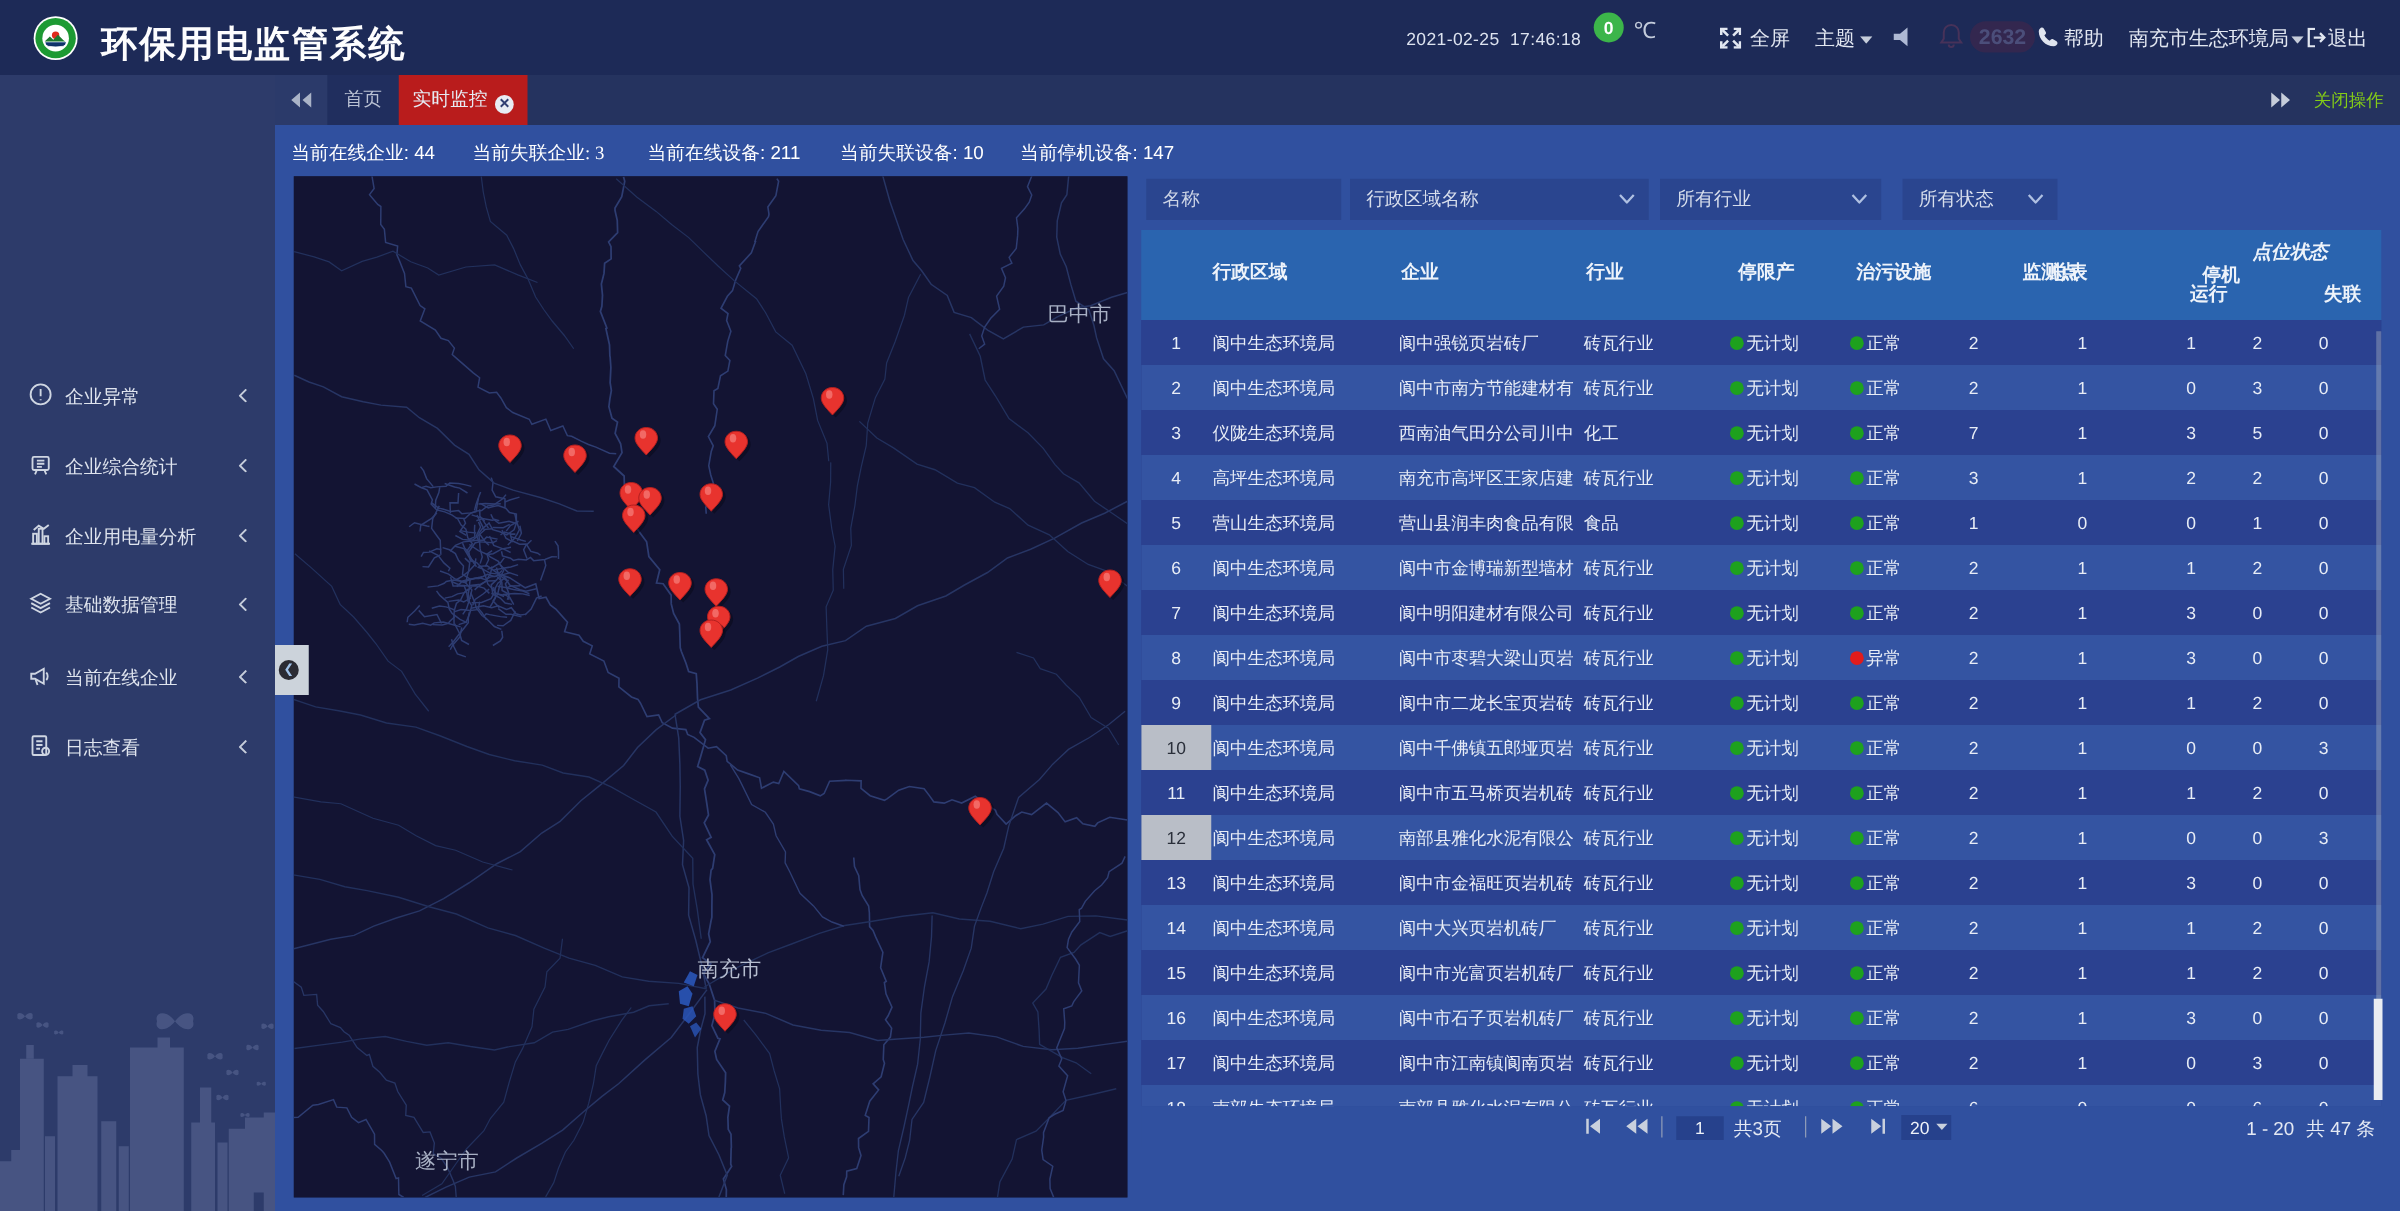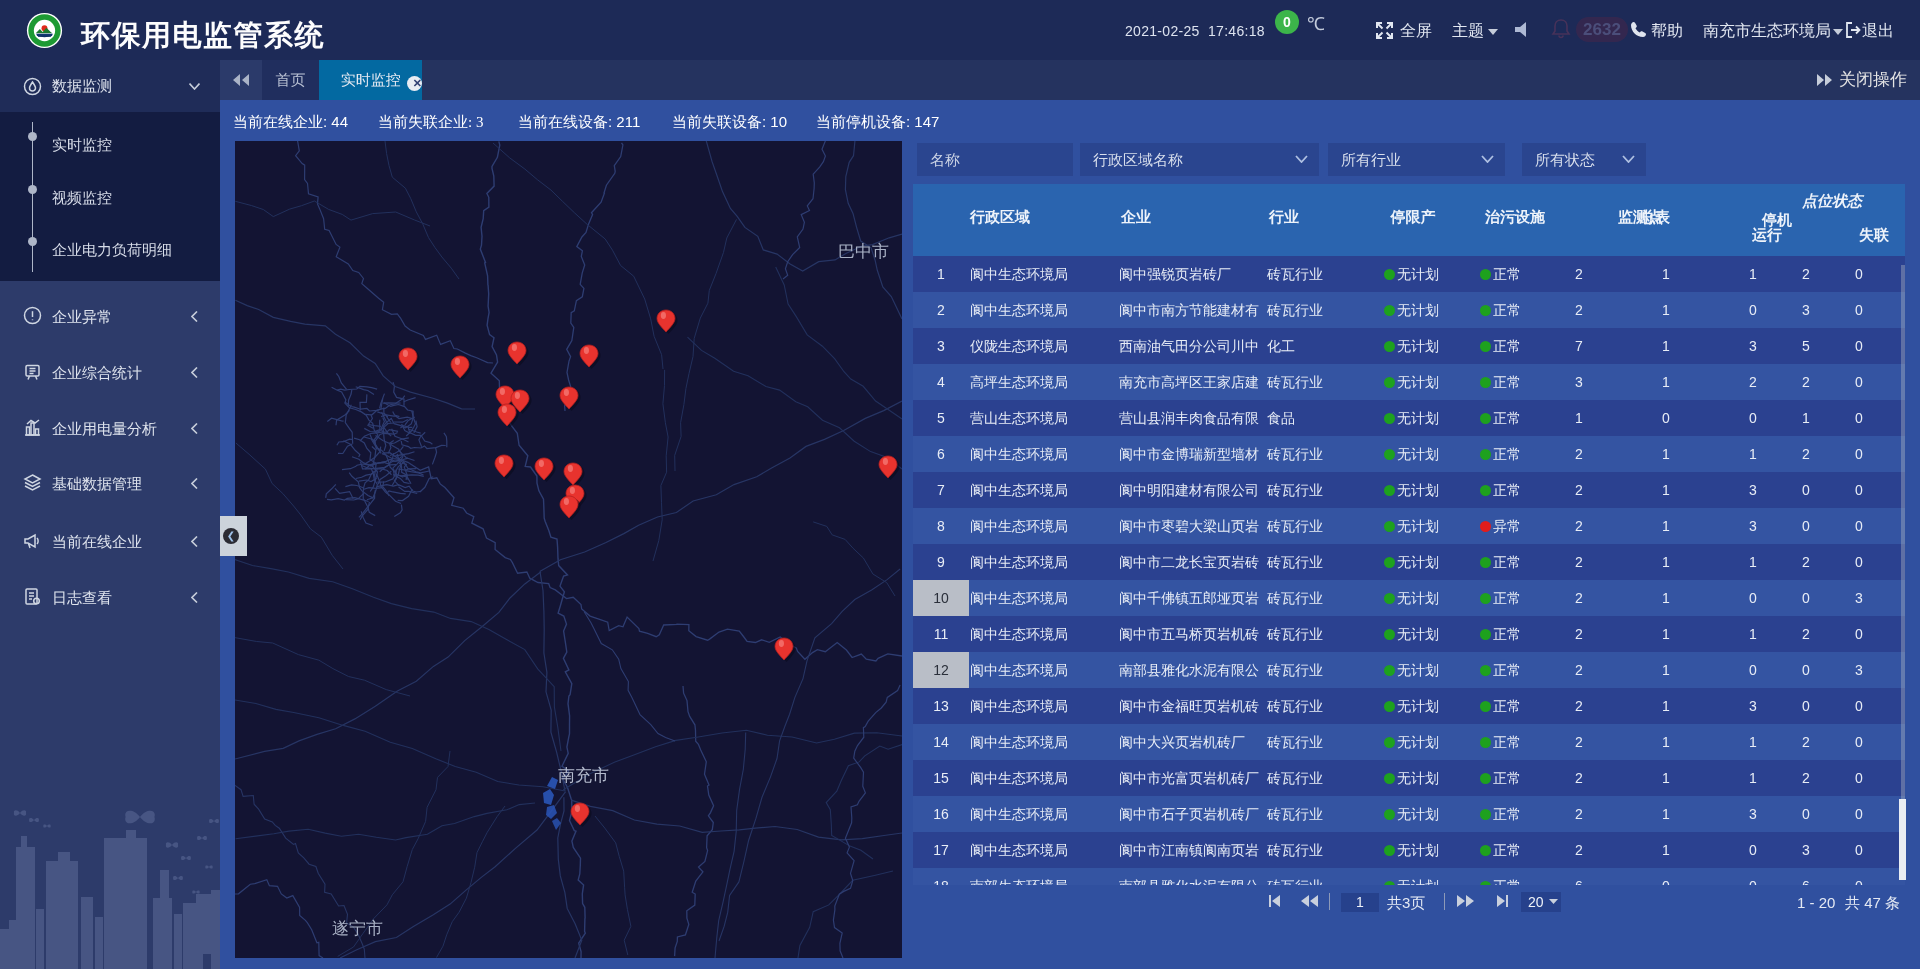--- a/index.html
+++ b/index.html
@@ -24,23 +24,23 @@
 .subdot { position:absolute; left:28px; width:9px; height:9px; border-radius:50%; background:#aeb6c8; }
 .subitem { position:absolute; left:52px; font-size:15px; color:#d7dce8; }
 .micon { position:absolute; left:23px; width:19px; height:19px; }
 .micon path, .micon circle, .micon rect { fill:none; stroke:#cfd6e2; stroke-width:1.5; }
 #skyline { position:absolute; left:0; bottom:0; width:220px; height:220px; }
 
 #tabbar { position:absolute; left:220px; top:60px; width:1700px; height:40px; background:#25335f; }
 #tabback { position:absolute; left:0; top:0; width:42px; height:40px; background:#2b3a6a; color:#aab3c7; text-align:center; line-height:40px; font-size:12px; letter-spacing:-3px; }
 .tab { position:absolute; top:0; height:40px; line-height:40px; font-size:15px; text-align:center; }
 #tab1 { left:42px; width:57px; background:#202e5e; color:#b9c1d3; }
-#tab2 { left:99px; width:103px; background:#0369a1; color:#e6eaf2;text-align:right; }
+#tab2 { left:99px; width:103px; background:#b91c1c; color:#e6eaf2; }
 .closex { display:inline-block; width:15px; height:15px; border-radius:50%; background:#e8ecf3; color:#303f72; font-size:11px; line-height:15px; font-weight:bold; vertical-align:-2px; margin-left:2px; }
-#tabops { position:absolute; right:13px; top:0; height:40px; line-height:40px; font-size:17px; color:#e5e5e5; }
+#tabops { position:absolute; right:13px; top:0; height:40px; line-height:40px; font-size:14px; color:#84cc16; }
 
 #stats { position:absolute; left:220px; top:100px; width:1700px; height:41px; color:#fff; font-size:15px; }
 .stat { position:absolute; top:13px; }
 
 #map { position:absolute; left:235px; top:141px; width:667px; height:817px; background:#131433; overflow:hidden; }
 #maptoggle { position:absolute; left:220px; top:516px; width:27px; height:40px; background:#ccd3db; z-index:5; }
 #maptoggle .circ { position:absolute; left:3px; top:12px; width:16px; height:16px; border-radius:50%; background:#2b2b33; color:#9fc1e8; font-size:10px; text-align:center; line-height:16px; }
 
 #fname { position:absolute; left:917px; top:143px; width:156px; height:33px; background:#2a458f; color:#cdd5e6; font-size:15px; line-height:33px; padding-left:13px; }
 .fsel { position:absolute; top:143px; height:33px; background:#2a458f; color:#d7deec; font-size:15px; line-height:33px; padding-left:13px; }
@@ -136,38 +136,20 @@
         <path transform="translate(140,68) scale(1.2)" d="M0 0 C -6 -8 -14 -6 -12 0 C -14 6 -6 8 0 0 C 6 -8 14 -6 12 0 C 14 6 6 8 0 0 Z"></path>
         <path transform="translate(172,96) scale(0.5)" d="M0 0 C -6 -8 -14 -6 -12 0 C -14 6 -6 8 0 0 C 6 -8 14 -6 12 0 C 14 6 6 8 0 0 Z"></path>
         <path transform="translate(186,109) scale(0.4)" d="M0 0 C -6 -8 -14 -6 -12 0 C -14 6 -6 8 0 0 C 6 -8 14 -6 12 0 C 14 6 6 8 0 0 Z"></path>
         <path transform="translate(202,89) scale(0.4)" d="M0 0 C -6 -8 -14 -6 -12 0 C -14 6 -6 8 0 0 C 6 -8 14 -6 12 0 C 14 6 6 8 0 0 Z"></path>
         <path transform="translate(209,118) scale(0.3)" d="M0 0 C -6 -8 -14 -6 -12 0 C -14 6 -6 8 0 0 C 6 -8 14 -6 12 0 C 14 6 6 8 0 0 Z"></path>
         <path transform="translate(178,129) scale(0.4)" d="M0 0 C -6 -8 -14 -6 -12 0 C -14 6 -6 8 0 0 C 6 -8 14 -6 12 0 C 14 6 6 8 0 0 Z"></path>
         <path transform="translate(196,143) scale(0.3)" d="M0 0 C -6 -8 -14 -6 -12 0 C -14 6 -6 8 0 0 C 6 -8 14 -6 12 0 C 14 6 6 8 0 0 Z"></path>
         <path transform="translate(214,72) scale(0.4)" d="M0 0 C -6 -8 -14 -6 -12 0 C -14 6 -6 8 0 0 C 6 -8 14 -6 12 0 C 14 6 6 8 0 0 Z"></path>
       </g>
     </svg>
-  <div id="openblk">
-    <div id="parentrow"></div>
-    <svg class="micon" style="top:17px;" viewBox="0 0 19 19">
-        <circle cx="9.5" cy="9.5" r="8"></circle>
-        <path d="M9.5 5 C 7.5 8 6.5 9.5 6.5 11 a3 3 0 0 0 6 0 C 12.5 9.5 11.5 8 9.5 5 Z"></path>
-      </svg>
-    <div class="mtext" style="top:17px;">数据监测</div>
-    <svg style="position:absolute; right:20px; top:23px;" width="11" height="7" viewBox="0 0 11 7">
-        <path d="M0.5 0.5 L5.5 6 L10.5 0.5" stroke="#c6cdda" stroke-width="1.6" fill="none"></path>
-      </svg>
-    <div class="subline"></div>
-    <div class="subdot" style="top:72px;"></div>
-    <div class="subitem" style="top:76px;">实时监控</div>
-    <div class="subdot" style="top:125px;"></div>
-    <div class="subitem" style="top:129px;">视频监控</div>
-    <div class="subdot" style="top:177px;"></div>
-    <div class="subitem" style="top:181px;">企业电力负荷明细</div>
-  </div>
   <div id="lowermenu">
       <svg class="micon" style="top:246px;" viewBox="0 0 19 19">
         <circle cx="9.5" cy="9.5" r="8"></circle>
         <path d="M9.5 5.2 L9.5 11" stroke-width="1.8"></path>
         <path d="M9.5 13.4 L9.5 14.2" stroke-width="1.8"></path>
       </svg>
       <div class="mtext" style="top:248px;">企业异常</div>
       <svg style="position:absolute; right:22px; top:251px;" width="7" height="11" viewBox="0 0 7 11">
         <path d="M6 0.5 L1 5.5 L6 10.5" stroke="#c6cdda" stroke-width="1.6" fill="none"></path>
       </svg>

